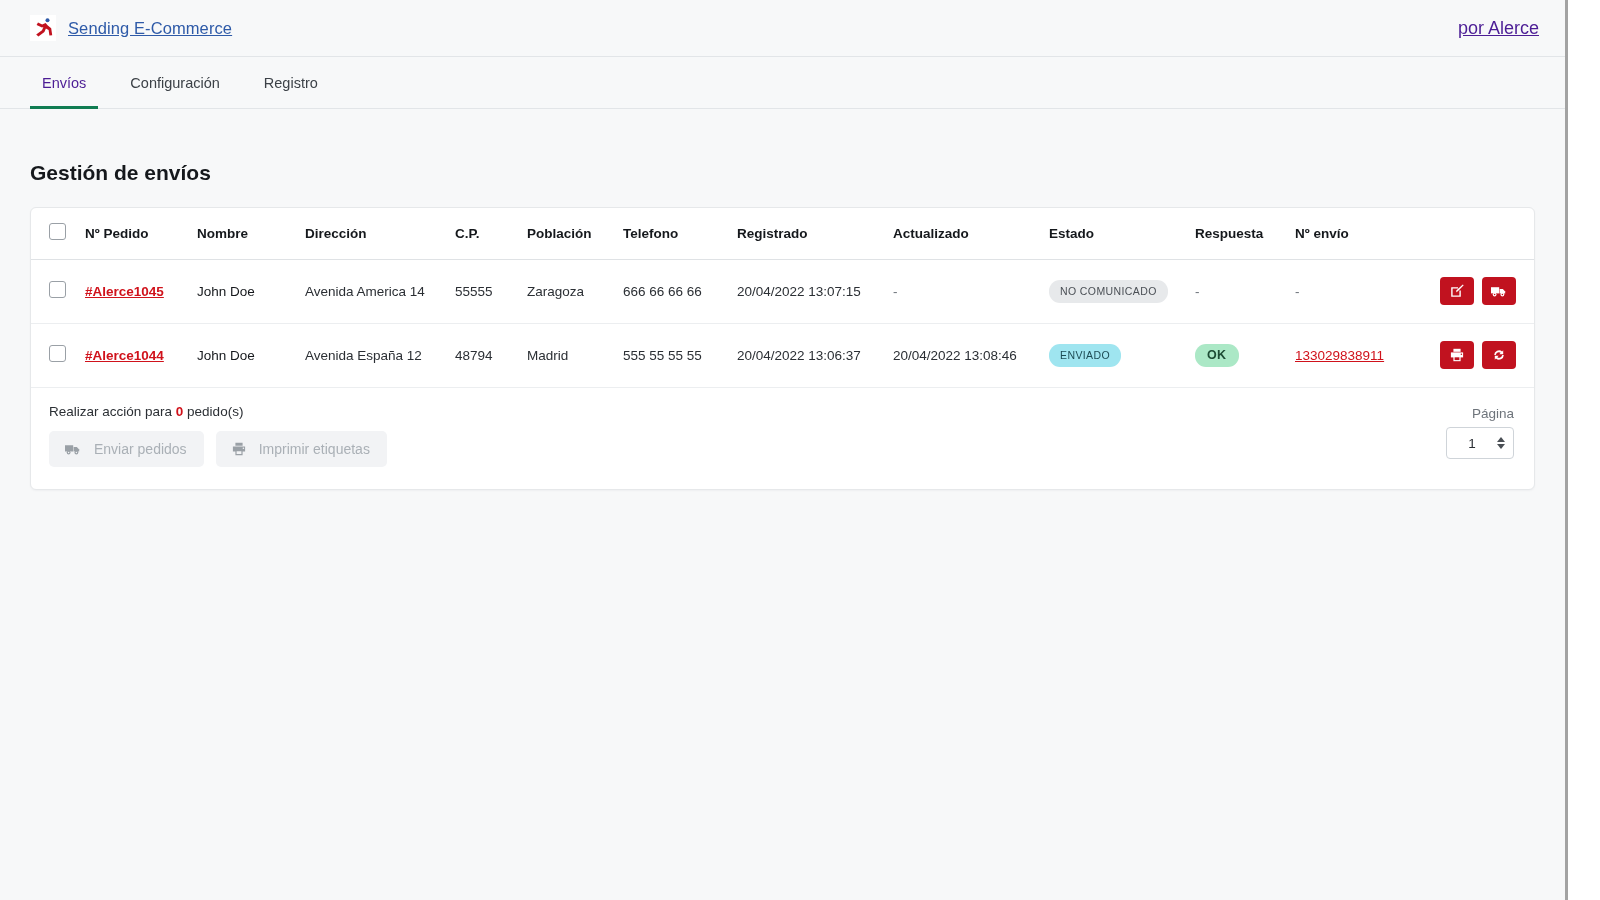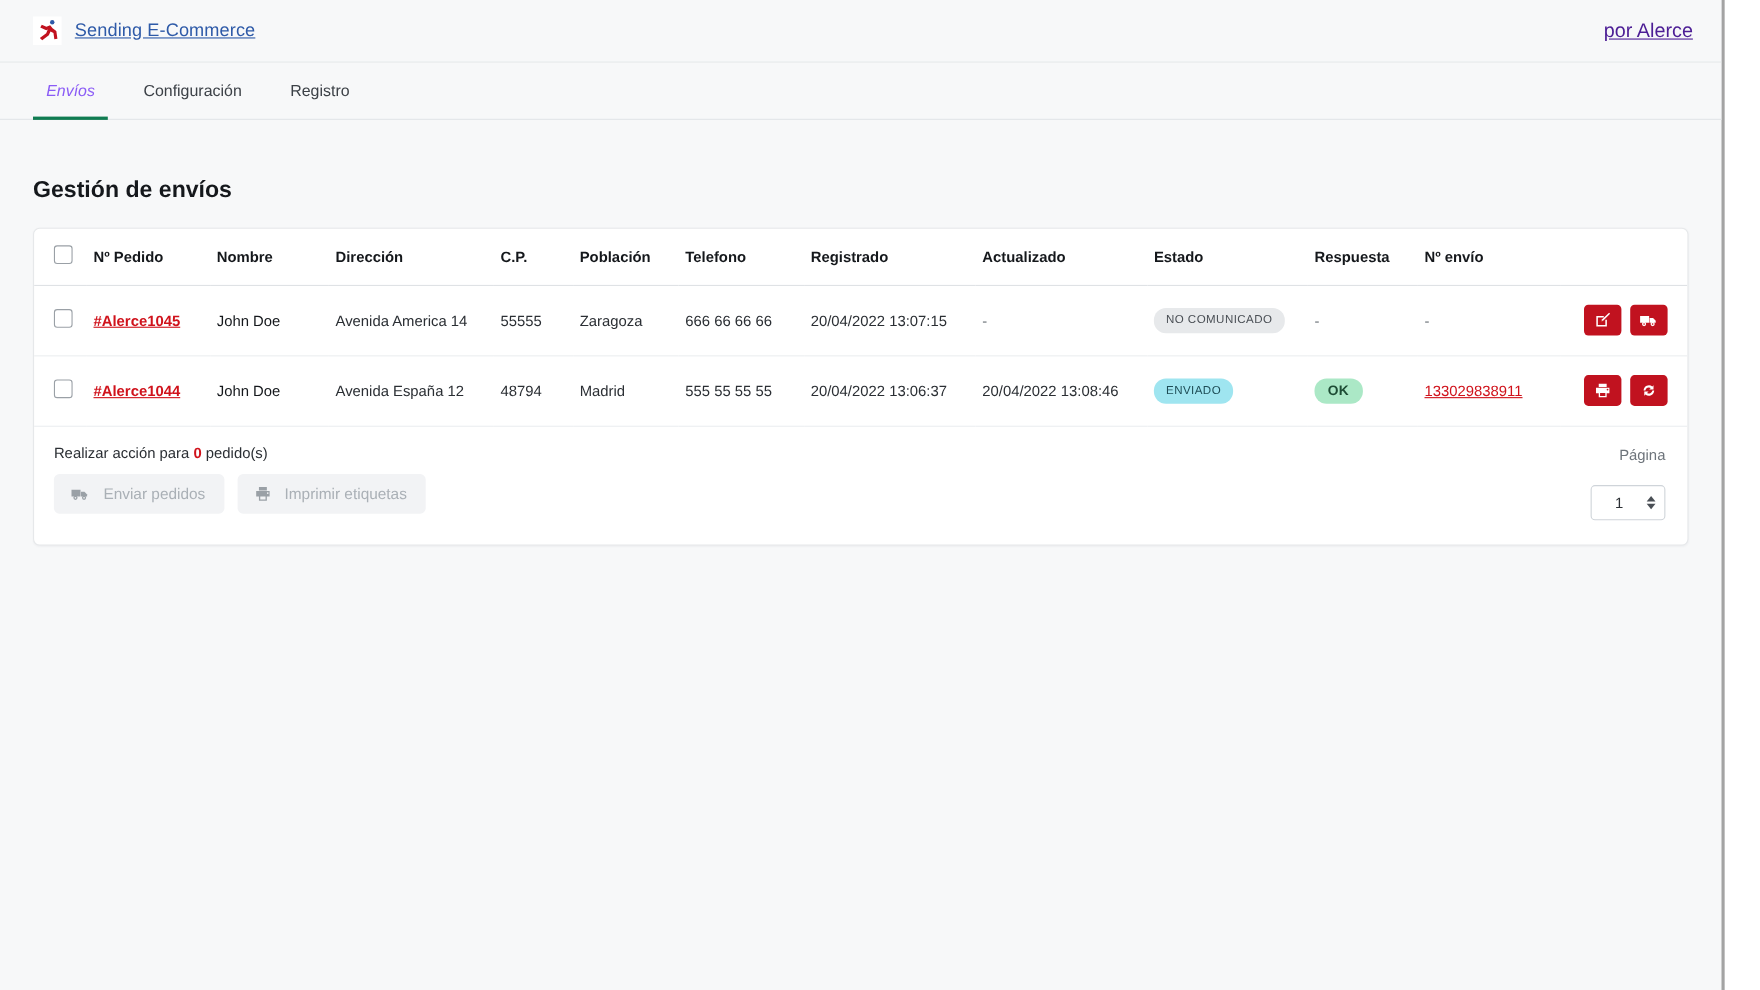--- a/index.html
+++ b/index.html
@@ -59,21 +59,21 @@
   }
   .tab {
     display: flex; align-items: center;
     padding: 0 12px;
     margin-right: 20px;
     font-size: 14.5px;
     color: #3c4147;
     position: relative;
     cursor: pointer;
   }
-  .tab.active { color: #8b5cf6; font-style: italic; }
+  .tab.active { color: #4c1d95; }
   .tab.active::after {
     content: "";
     position: absolute; left: 0; right: 0; bottom: -1px;
     height: 3px; background: #107c52;
   }
 
   
   .page-title {
     font-size: 21px;
     font-weight: bold;
@@ -198,21 +198,21 @@
     display: inline-flex; align-items: center; gap: 11px;
     background: #f2f3f5;
     border-radius: 5px;
     padding: 10px 17px 10px 14px;
     font-size: 14px; color: #aab0b6;
     cursor: pointer;
   }
   .act-btn svg { display: block; }
 
   .footer-right { text-align: right; padding-top: 2px; }
-  .pg-label { font-size: 13.5px; color: #6e747b; margin-bottom: 20px; }
+  .pg-label { font-size: 13.5px; color: #6e747b; margin-bottom: 6px; }
   .pg-input {
     width: 68px; height: 32px;
     border: 1px solid #cfd4d9;
     border-radius: 4px;
     background: #fff;
     display: flex; align-items: center;
     justify-content: space-between;
     padding: 0 8px 0 0;
     cursor: text;
   }

